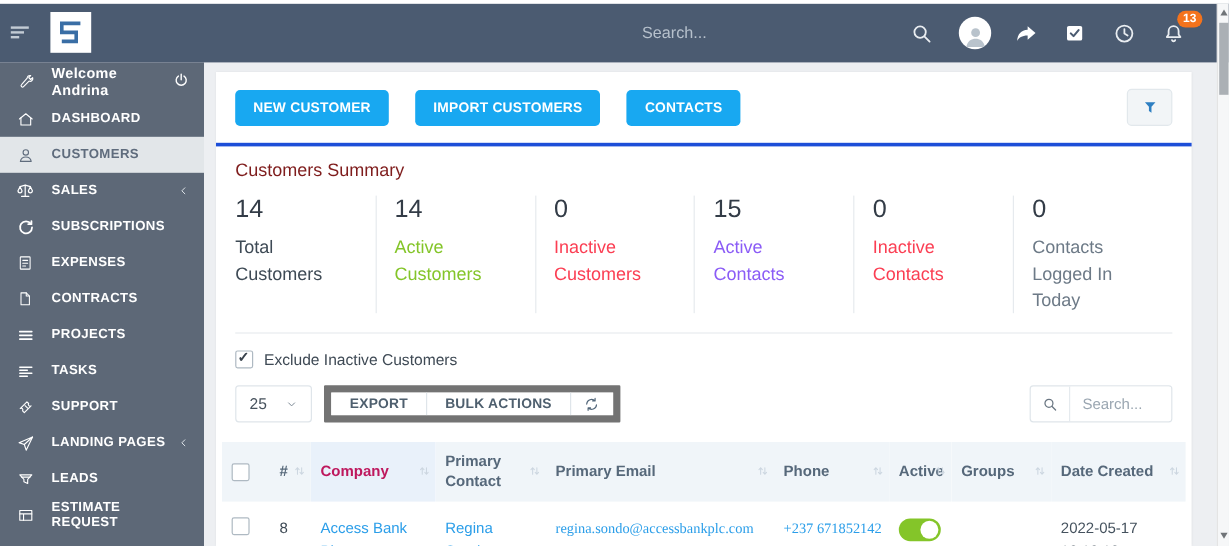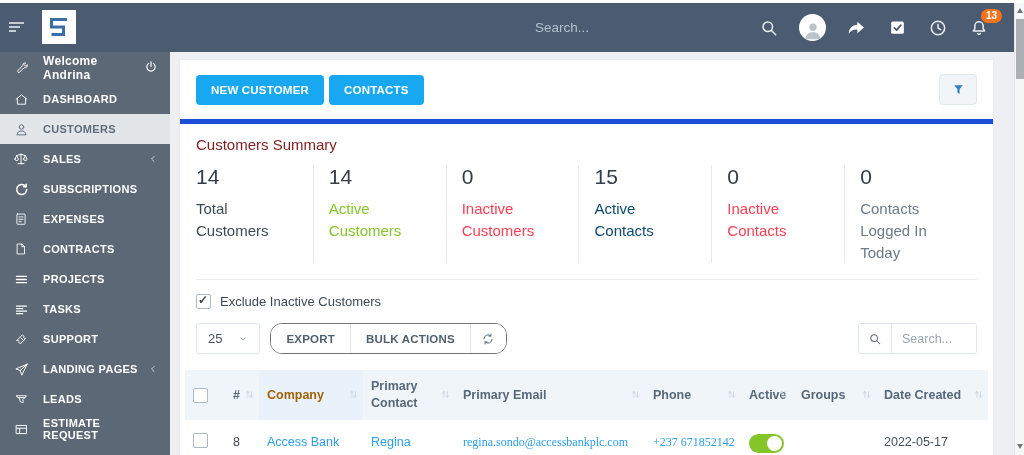--- a/index.html
+++ b/index.html
@@ -11,21 +11,21 @@
   .navbar { position:absolute; left:0; top:3px; width:1024px; height:49px; background:#4b5b71; z-index:4; }
   .hamburger { position:absolute; left:9px; top:19px; width:18px; height:12px; cursor:pointer; }
   .hamburger i { display:block; height:2px; background:#c3cbd4; margin-bottom:2px; }
   .hamburger i:nth-child(1){width:15px}.hamburger i:nth-child(2){width:11px}.hamburger i:nth-child(3){width:7px}
   .logo { position:absolute; left:42px; top:7px; width:34px; height:34px; background:#fff; display:flex; align-items:center; justify-content:center; }
   .logo svg { stroke:#3a6ea5; fill:none; stroke-width:3; }
   .nav-search { position:absolute; left:535px; top:0; height:49px; display:flex; align-items:center; }
   .nav-search input { background:transparent; border:none; outline:none; color:#dde3ea; font-size:13.5px; width:200px; font-family:inherit; }
   .nav-search input::placeholder { color:#b7c1cc; }
   .nav-icons { position:absolute; right:34px; top:0; height:49px; display:flex; align-items:center; gap:19px; }
-  .nav-ic { width:22px; height:22px; display:flex; align-items:center; justify-content:center; cursor:pointer; position:relative; }
+  .nav-ic { width:22px; height:22px; display:flex; align-items:center; justify-content:flex-start; cursor:pointer; position:relative; }
   .nav-ic svg { stroke:#e9edf1; fill:none; stroke-width:1.8; stroke-linecap:round; stroke-linejoin:round; }
   .nav-ic.filled svg { fill:#fff; stroke:none; }
   .avatar { width:27px; height:27px; border-radius:50%; background:#fff; display:flex; align-items:flex-end; justify-content:center; overflow:hidden; cursor:pointer; }
   .avatar svg { fill:#b9c3cc; }
   .badge { position:absolute; top:-8px; right:-12px; background:#f4731c; color:#fff; font-size:10px; font-weight:bold; border-radius:9px; padding:2px 5px; line-height:1; }
 
   
   .sidebar { position:absolute; left:0; top:52px; bottom:0; width:170px; background:#5d6877; z-index:3; }
   .side-row { height:30px; display:flex; align-items:center; padding:0 12px; color:#fff; font-size:11px; font-weight:bold; letter-spacing:.3px; cursor:pointer; }
   .side-row .sicon { width:18px; display:flex; justify-content:center; margin-right:13px; flex:none; }
@@ -34,56 +34,56 @@
   .side-row.active svg { stroke:#5f6c7d; }
   .side-welcome { height:32px; font-size:12px; }
   .side-welcome .right { margin-left:auto; }
   .chev { margin-left:auto; display:flex; }
   .chev svg { stroke:#dfe4e9; stroke-width:2; }
 
   
   .main { position:absolute; left:170px; top:52px; width:844px; bottom:0; background:#edeff2; }
   .card { position:absolute; left:10px; top:8px; width:813px; height:calc(100% - 8px); background:#fff; box-shadow:0 0 2px rgba(0,0,0,.06); }
 
-  .toolbar { display:flex; gap:5px; padding:14px 16px; border-bottom:5px solid #1d4ed8; align-items:center; }
+  .toolbar { display:flex; gap:22px; padding:14px 16px; border-bottom:3px solid #1d4ed8; align-items:center; }
   .btn-blue { background:#18a8f1; color:#fff; border:none; border-radius:4px; font-size:11.5px; font-weight:bold; letter-spacing:.2px; padding:0 15px; height:30px; cursor:pointer; font-family:inherit; }
   .btn-filter { margin-left:auto; width:38px; height:31px; background:#f2f5f7; border:1px solid #e2e8ec; border-radius:4px; display:flex; align-items:center; justify-content:center; cursor:pointer; }
   .btn-filter svg { fill:#2e7fc2; }
 
   .summary { padding:12px 16px 0; }
   .summary-title { font-size:15px; color:#7f1d1d; }
   .stats { display:flex; margin-top:12px; padding-bottom:16px; border-bottom:1px solid #e8ecef; }
   .stat { flex:1; border-left:1px solid #e6eaee; padding-left:15px; }
   .stat:first-child { border-left:none; padding-left:0; }
   .stat-value { font-size:21px; color:#333c47; font-weight:500; margin-bottom:9px; }
   .stat-label { font-size:15px; line-height:1.45; padding-right:14px; }
 
   .exclude-row { display:flex; align-items:center; gap:9px; padding:14px 16px 2px; font-size:13px; color:#3f4a55; }
   .cb { width:15px; height:15px; background:#fff; border:1px solid #aeb9c2; border-radius:2px; position:relative; cursor:pointer; flex:none; }
   .cb.checked::after { content:"✓"; position:absolute; left:1px; top:-2px; font-size:12px; font-weight:bold; color:#39424c; }
 
   .controls { display:flex; align-items:center; padding:12px 16px 8px; }
   .pagesize { display:flex; align-items:center; gap:16px; border:1px solid #dfe5ea; border-radius:3px; height:31px; padding:0 11px; font-size:13px; color:#47525d; margin-right:10px; cursor:pointer; }
   .pagesize svg { stroke:#7b8894; fill:none; stroke-width:2; stroke-linecap:round; }
-  .btn-group { display:flex; border:1px solid #737373; border-radius:12px; overflow:hidden; height:31px; }
+  .btn-group { display:flex; border:6px solid #737373; border-radius:1px; overflow:hidden; height:31px; }
   .btn-outline { background:#fff; border:none; border-left:1px solid #dfe5ea; color:#4e5f6e; font-size:11.5px; font-weight:bold; letter-spacing:.2px; padding:0 15px; display:flex; align-items:center; cursor:pointer; font-family:inherit; }
   .btn-group .btn-outline:first-child { border-left:none; }
   .btn-refresh { width:36px; justify-content:center; padding:0; }
   .btn-refresh svg { stroke:#53677a; fill:none; stroke-width:1.7; stroke-linecap:round; stroke-linejoin:round; }
   .search-group { margin-left:auto; display:flex; border:1px solid #dfe5ea; border-radius:3px; height:31px; overflow:hidden; }
   .sg-icon { width:33px; display:flex; align-items:center; justify-content:center; border-right:1px solid #dfe5ea; }
   .sg-icon svg { stroke:#6a7682; fill:none; stroke-width:1.8; stroke-linecap:round; }
   .search-group input { border:none; outline:none; width:84px; padding:0 10px; font-size:12.5px; color:#47525d; font-family:inherit; }
   .search-group input::placeholder { color:#9aa6b1; }
 
   table { border-collapse:collapse; table-layout:fixed; width:803px; margin:8px 5px 0; }
   col.c-check{width:40px} col.c-num{width:34px} col.c-company{width:104px} col.c-contact{width:92px}
   col.c-email{width:190px} col.c-phone{width:96px} col.c-active{width:52px} col.c-groups{width:83px} col.c-date{width:112px}
   thead th { background:#f0f5f9; color:#56687a; font-size:12.5px; font-weight:bold; text-align:left; padding:8px 24px 8px 8px; height:40px; vertical-align:middle; position:relative; line-height:1.35; cursor:pointer; }
-  thead th.hl { background:#e9f1fa; color:#a16207; }
+  thead th.hl { background:#e9f1fa; color:#be185d; }
   thead th.th-check { padding:8px; cursor:default; }
   .sort { position:absolute; right:3px; top:50%; margin-top:-7px; }
   .sort svg { stroke:#ccd6e0; fill:none; stroke-width:1.6; stroke-linecap:round; stroke-linejoin:round; }
   tbody td { padding:13px 8px; font-size:12.5px; vertical-align:top; line-height:1.5; }
   tbody tr { border-bottom:1px solid #eef2f5; }
   .link { color:#2b9ee9; text-decoration:none; cursor:pointer; }
   td.nowrap { white-space:nowrap; font-size:12px;font-family:Liberation Serif, serif; }
   td.num { color:#3d4954; }
   td.date { color:#45525e; }
   .toggle { width:35px; height:19px; background:#84c529; border-radius:10px; position:relative; cursor:pointer; margin-top:1px; }
@@ -289,20 +289,21 @@
         </span>
       <span>ESTIMATE REQUEST</span>
     </div>
   </div>
 
   <div class="main">
     <div class="card">
 
       <div class="toolbar">
         <button class="btn-blue">NEW CUSTOMER</button>
+        <button class="btn-blue">IMPORT CUSTOMERS</button>
         <button class="btn-blue">CONTACTS</button>
         <div class="btn-filter">
           <svg width="15" height="15" viewBox="0 0 24 24">
               <path d="M5 5h14l-5.3 6.2V19l-3.4-2.3v-5.5z"></path>
             </svg>
         </div>
       </div>
 
       <div class="summary">
         <div class="summary-title">Customers Summary</div>
@@ -314,21 +315,21 @@
           <div class="stat">
             <div class="stat-value">14</div>
             <div class="stat-label" style="color: rgb(132, 197, 41);">Active Customers</div>
           </div>
           <div class="stat">
             <div class="stat-value">0</div>
             <div class="stat-label" style="color: rgb(251, 62, 83);">Inactive Customers</div>
           </div>
           <div class="stat">
             <div class="stat-value">15</div>
-            <div class="stat-label" style="color: #0c4a6e;">Active Contacts</div>
+            <div class="stat-label" style="color: #8b5cf6;">Active Contacts</div>
           </div>
           <div class="stat">
             <div class="stat-value">0</div>
             <div class="stat-label" style="color: rgb(251, 62, 83);">Inactive Contacts</div>
           </div>
           <div class="stat">
             <div class="stat-value">0</div>
             <div class="stat-label" style="color: rgb(109, 122, 135);">Contacts Logged In Today</div>
           </div>
         </div>

